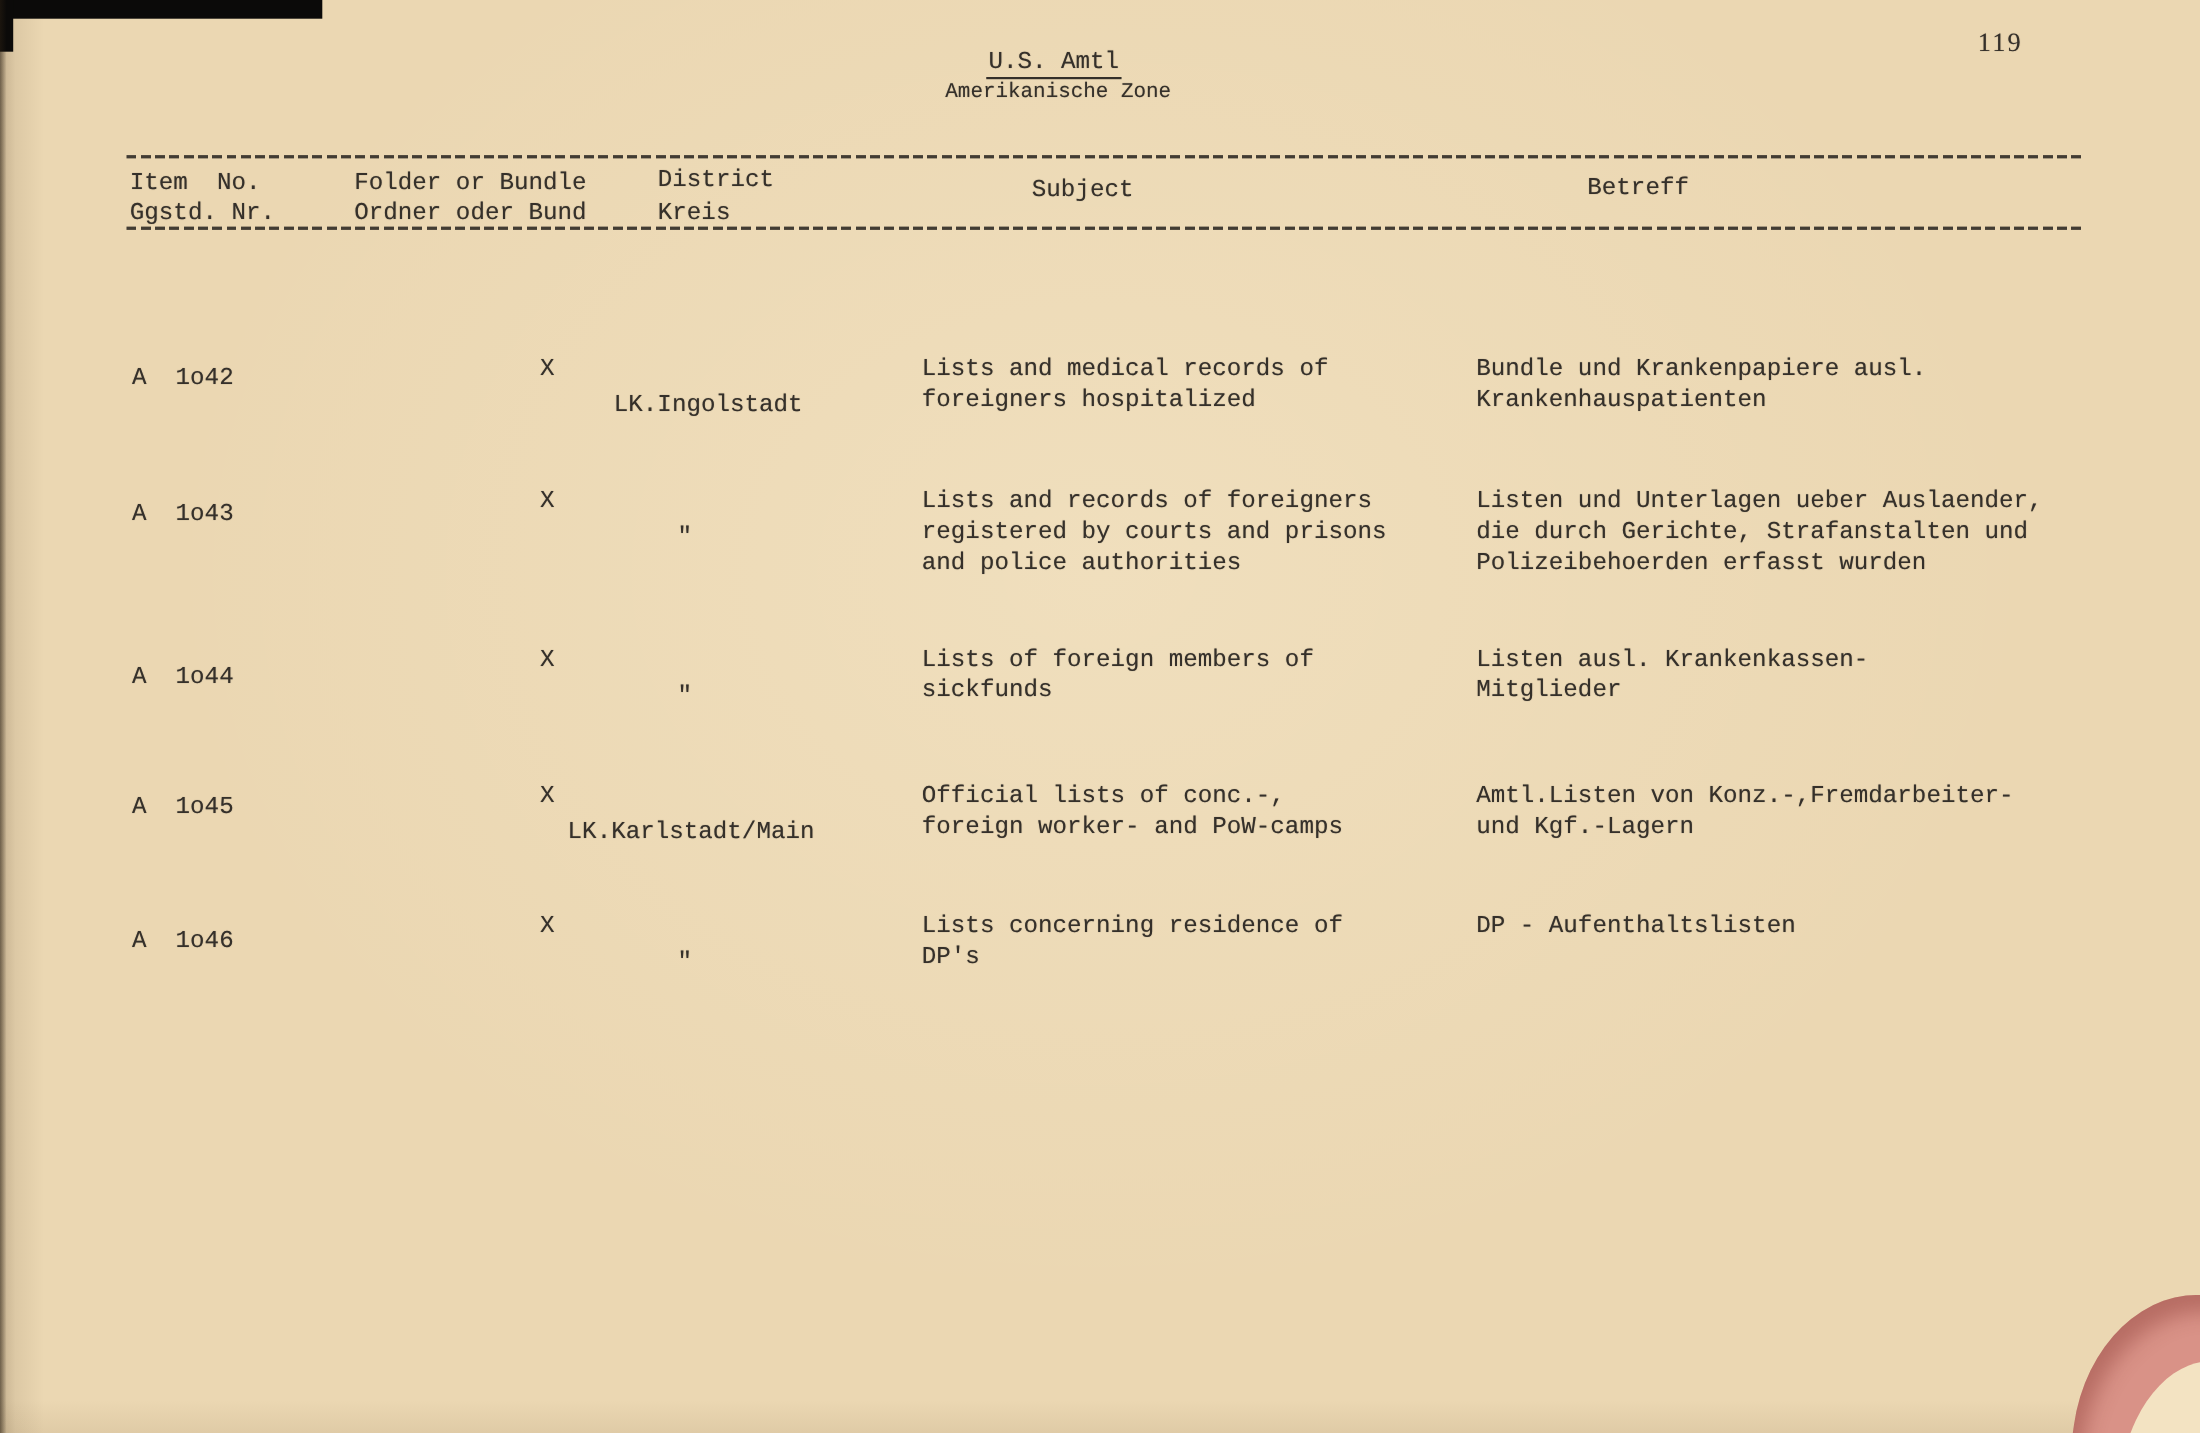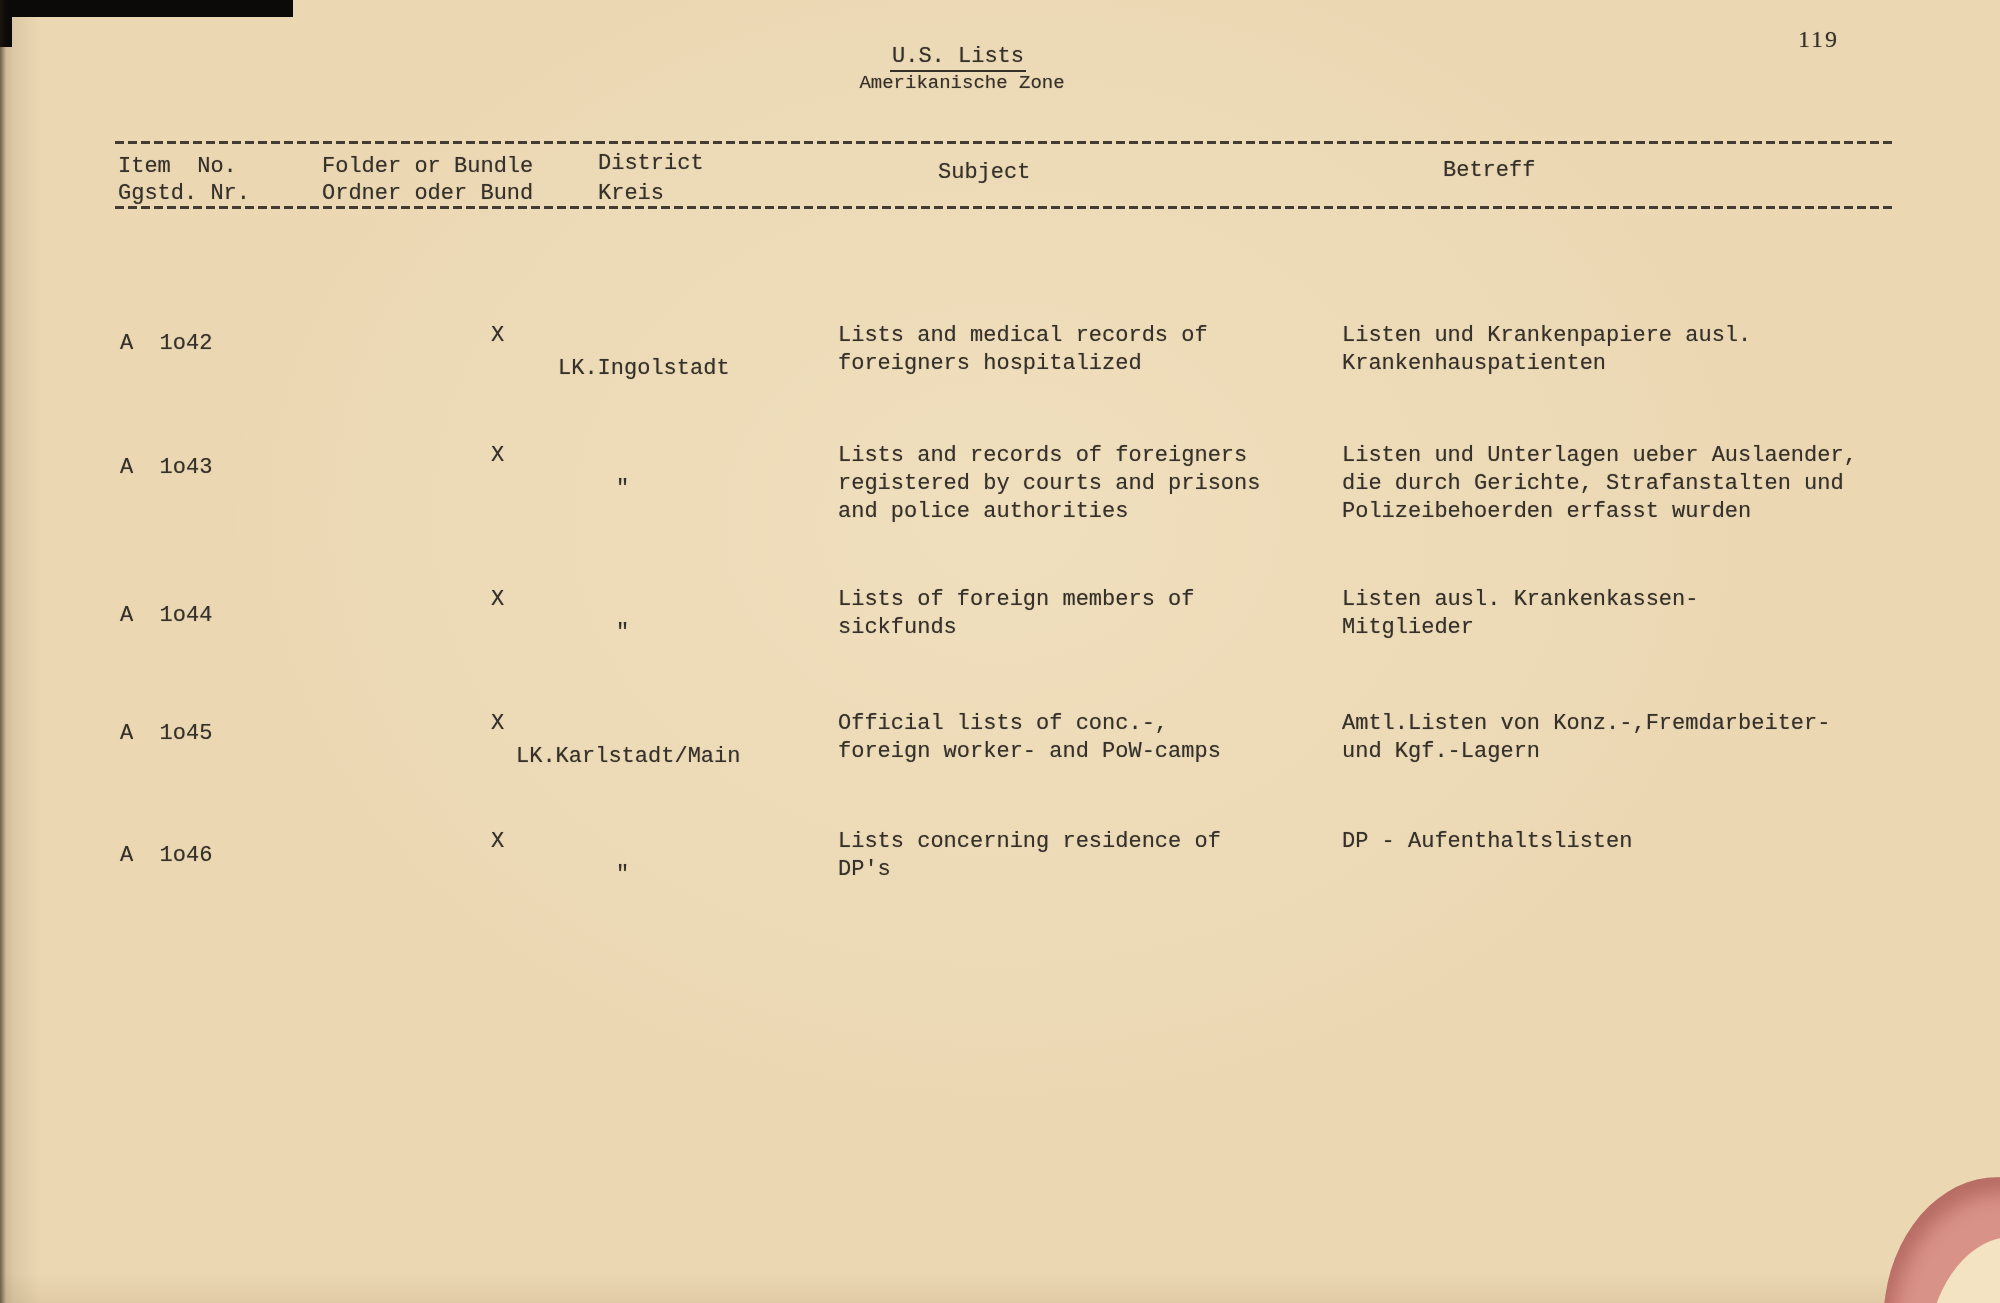--- a/index.html
+++ b/index.html
@@ -104,21 +104,21 @@
 </head>
 <body>
 
 <div class="page">
 
   <div class="artifact-top-bar"></div>
   <div class="artifact-left-notch"></div>
   <div class="artifact-left-edge"></div>
 
   <div class="page-number">119</div>
-  <div class="doc-title">U.S. Lists</div>
+  <div class="doc-title">U.S. Amtl</div>
   <div class="doc-subtitle">Amerikanische Zone</div>
 
   <div class="dash-line l1"></div>
   <div class="dash-line l2"></div>
 
   <div class="thead">
     <span class="h-item-en">Item  No.</span>
     <span class="h-item-de">Ggstd. Nr.</span>
     <span class="h-folder-en">Folder or Bundle</span>
     <span class="h-folder-de">Ordner oder Bund</span>
@@ -127,21 +127,21 @@
     <span class="h-subject">Subject</span>
     <span class="h-betreff">Betreff</span>
   </div>
 
   <div class="row r1">
     <span class="c-item">A  1o42</span>
     <span class="c-folder">X</span>
     <span class="c-district">LK.Ingolstadt</span>
     <span class="c-subject">Lists and medical records of
 foreigners hospitalized</span>
-    <span class="c-betreff">Listen und Krankenpapiere ausl.
+    <span class="c-betreff">Bundle und Krankenpapiere ausl.
 Krankenhauspatienten</span>
   </div>
 
   <div class="row r2">
     <span class="c-item">A  1o43</span>
     <span class="c-folder">X</span>
     <span class="c-district ditto">"</span>
     <span class="c-subject">Lists and records of foreigners
 registered by courts and prisons
 and police authorities</span>

